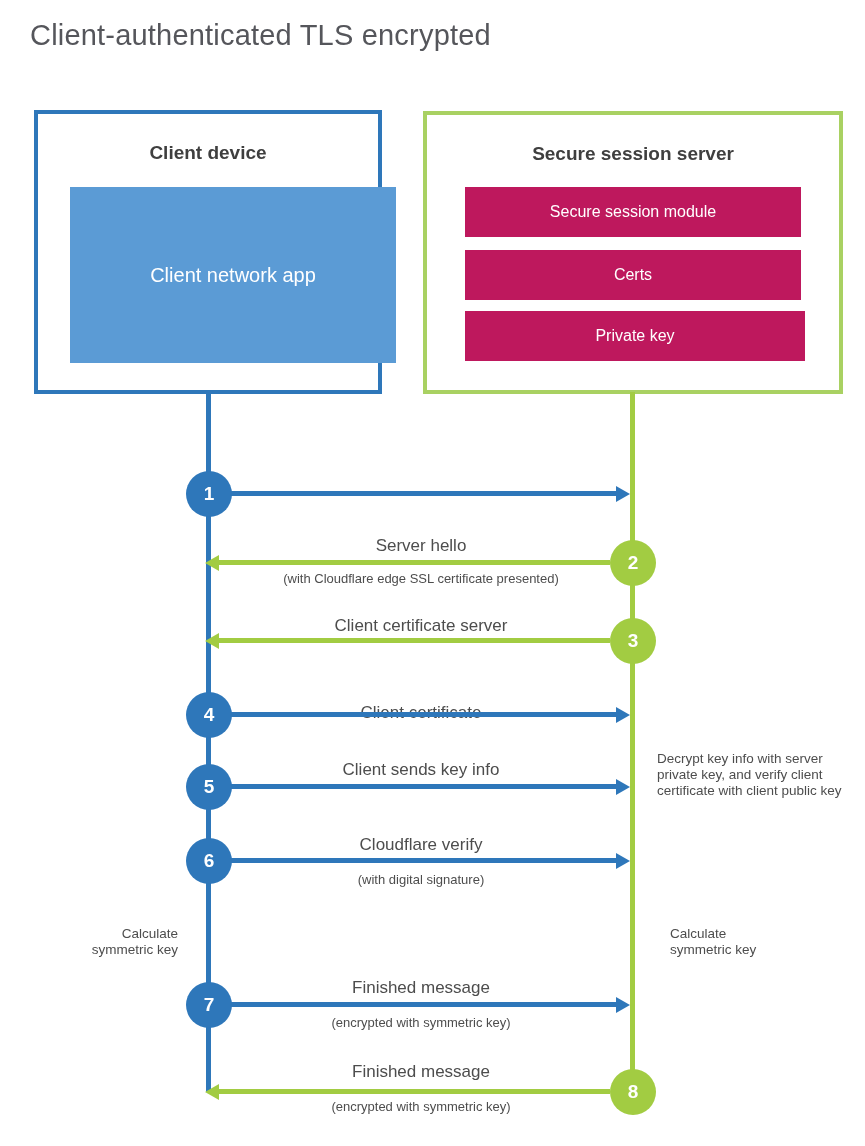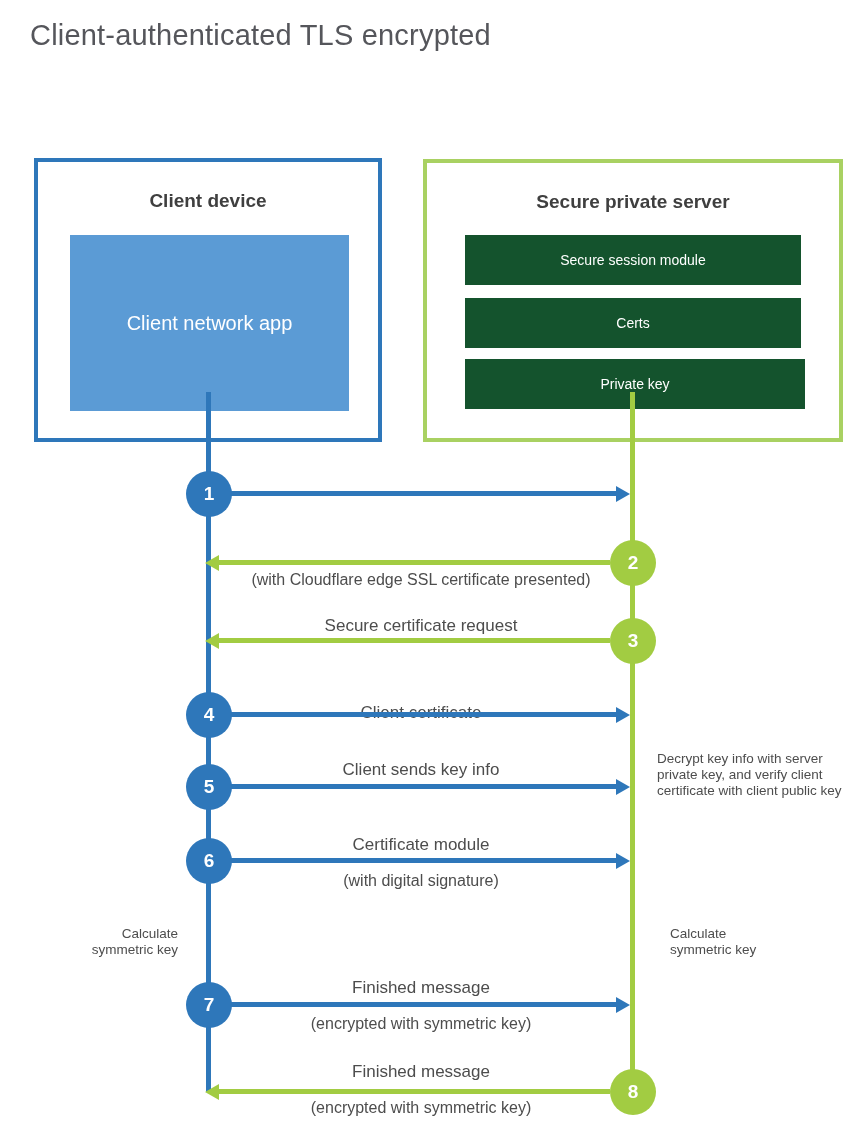--- a/index.html
+++ b/index.html
@@ -3,27 +3,27 @@
 <meta charset="utf-8">
 <style>
   html,body{margin:0;padding:0;background:#ffffff;}
   #canvas{
     position:relative;width:865px;height:1146px;background:#ffffff;overflow:hidden;
     font-family:"Liberation Sans", sans-serif;color:#4d4d4d;
   }
   .abs{position:absolute;}
   .page-title{font-size:29px;color:#55565b;font-weight:400;letter-spacing:0.2px;}
   
-  .entity-box{box-sizing:border-box;background:#ffffff;margin-top:48px;}
+  .entity-box{box-sizing:border-box;background:#ffffff;}
   .client-box{border:4px solid #2e77ba;}
   .server-box{border:4px solid #a9d162;}
   .entity-title{font-size:19px;font-weight:bold;color:#3f3f3f;text-align:center;width:100%;}
   .app-rect{background:#5b9bd5;color:#ffffff;font-size:20px;line-height:27px;
     display:flex;align-items:center;justify-content:center;text-align:center;}
-  .module-bar{background:#14532d;color:#ffffff;font-size:14px;
+  .module-bar{background:#be185d;color:#ffffff;font-size:16px;
     display:flex;align-items:center;justify-content:center;text-align:right;}
   
   .vline{width:5px;}
   .vline-blue{background:#2e77ba;}
   .vline-green{background:#a2cc42;}
   
   .step-circle{width:46px;height:46px;border-radius:50%;color:#ffffff;font-weight:bold;
     font-size:19px;display:flex;align-items:center;justify-content:center;z-index:3;}
   .step-blue{background:#2e77ba;}
   .step-green{background:#a2cc42;}
@@ -35,59 +35,60 @@
   .arrow-right .shaft{left:0;right:13px;}
   .arrow-right .head{right:0;border-left:14px solid;}
   .arrow-left .shaft{left:13px;right:0;}
   .arrow-left .head{left:0;border-right:14px solid;}
   .arrow-blue .shaft{background:#2e77ba;}
   .arrow-blue .head{border-left-color:#2e77ba;border-right-color:#2e77ba;}
   .arrow-green .shaft{background:#a2cc42;}
   .arrow-green .head{border-left-color:#a2cc42;border-right-color:#a2cc42;}
   
   .msg-label{left:209px;width:424px;text-align:center;font-size:17px;color:#4d4d4d;}
-  .msg-sub{left:209px;width:424px;text-align:center;font-size:16px;color:#4d4d4d;}
+  .msg-sub{left:209px;width:424px;text-align:center;font-size:13px;color:#4d4d4d;}
   .side-note{font-size:13.5px;line-height:16px;color:#4d4d4d;}
 </style>
 </head>
 <body>
 
 <div id="canvas">
 
   <div class="abs page-title" style="left:30px;top:19px;">Client-authenticated TLS encrypted</div>
 
   <div class="abs entity-box client-box" style="left:34px;top:110px;width:348px;height:284px;">
     <div class="abs entity-title" style="top:28px;left:0;">Client device</div>
-    <div class="abs app-rect" style="left:32px;top:73px;width:279px;height:176px;">Client network app</div>
+    <div class="abs app-rect" style="left:32px;top:73px;width:326px;height:176px;">Client network app</div>
   </div>
 
   <div class="abs entity-box server-box" style="left:423px;top:111px;width:420px;height:283px;">
-    <div class="abs entity-title" style="top:28px;left:0;">Secure private server</div>
+    <div class="abs entity-title" style="top:28px;left:0;">Secure session server</div>
     <div class="abs module-bar" style="left:38px;top:72px;width:336px;height:50px;">Secure session module</div>
     <div class="abs module-bar" style="left:38px;top:135px;width:336px;height:50px;">Certs</div>
     <div class="abs module-bar" style="left:38px;top:196px;width:340px;height:50px;">Private key</div>
   </div>
 
   <div class="abs vline vline-blue" style="left:206px;top:392px;height:700px;"></div>
   <div class="abs vline vline-green" style="left:630px;top:392px;height:702px;"></div>
 
   <div class="abs arrow arrow-right arrow-blue" style="left:230px;top:486px;width:400px;">
     <div class="shaft"></div>
     <div class="head"></div>
   </div>
   <div class="abs step-circle step-blue" style="left:186px;top:471px;">1</div>
 
+  <div class="abs msg-label" style="top:536px;">Server hello</div>
   <div class="abs arrow arrow-left arrow-green" style="left:205px;top:555px;width:405px;">
     <div class="shaft"></div>
     <div class="head"></div>
   </div>
   <div class="abs msg-sub" style="top:571px;">(with Cloudflare edge SSL certificate presented)</div>
   <div class="abs step-circle step-green" style="left:610px;top:540px;">2</div>
 
-  <div class="abs msg-label" style="top:616px;">Secure certificate request</div>
+  <div class="abs msg-label" style="top:616px;">Client certificate server</div>
   <div class="abs arrow arrow-left arrow-green" style="left:205px;top:633px;width:405px;">
     <div class="shaft"></div>
     <div class="head"></div>
   </div>
   <div class="abs step-circle step-green" style="left:610px;top:618px;">3</div>
 
   <div class="abs msg-label" style="top:703px;">Client certificate</div>
   <div class="abs arrow arrow-right arrow-blue" style="left:230px;top:707px;width:400px;">
     <div class="shaft"></div>
     <div class="head"></div>
@@ -96,21 +97,21 @@
 
   <div class="abs msg-label" style="top:760px;">Client sends key info</div>
   <div class="abs arrow arrow-right arrow-blue" style="left:230px;top:779px;width:400px;">
     <div class="shaft"></div>
     <div class="head"></div>
   </div>
   <div class="abs step-circle step-blue" style="left:186px;top:764px;">5</div>
 
   <div class="abs side-note" style="left:657px;top:751px;width:186px;text-align:left;">Decrypt key info with server private key, and verify client certificate with client public key</div>
 
-  <div class="abs msg-label" style="top:835px;">Certificate module</div>
+  <div class="abs msg-label" style="top:835px;">Cloudflare verify</div>
   <div class="abs arrow arrow-right arrow-blue" style="left:230px;top:853px;width:400px;">
     <div class="shaft"></div>
     <div class="head"></div>
   </div>
   <div class="abs msg-sub" style="top:872px;">(with digital signature)</div>
   <div class="abs step-circle step-blue" style="left:186px;top:838px;">6</div>
 
   <div class="abs side-note" style="left:58px;top:926px;width:120px;text-align:right;">Calculate symmetric key</div>
   <div class="abs side-note" style="left:670px;top:926px;width:120px;text-align:left;">Calculate symmetric key</div>
 

